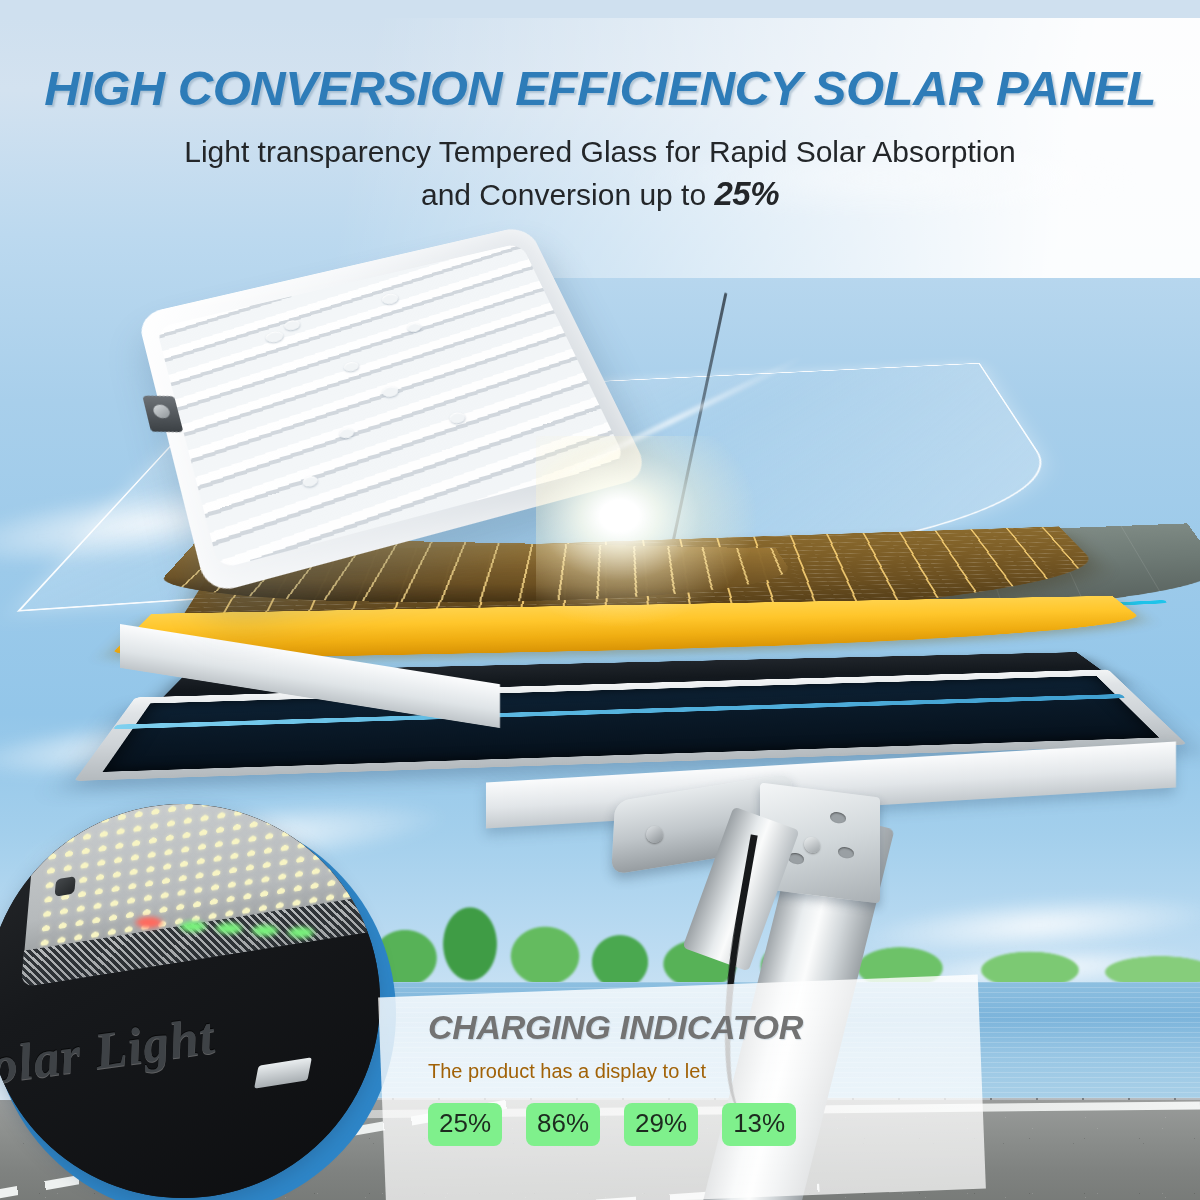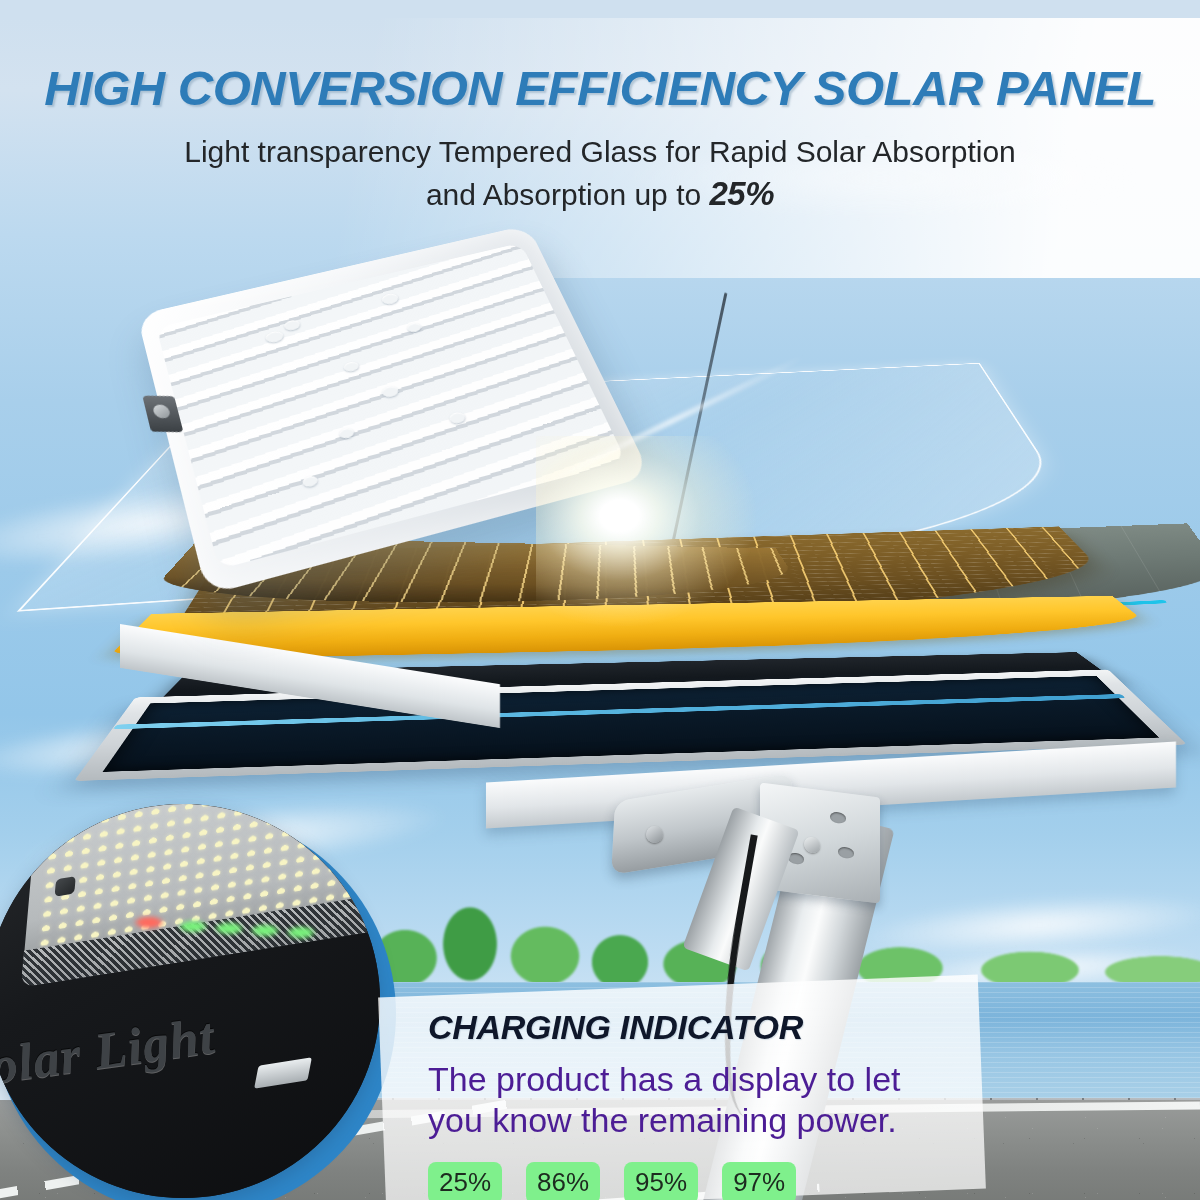--- a/index.html
+++ b/index.html
@@ -356,24 +356,24 @@
   .charge-card {
     position:absolute; left:382px; top:968px; width:600px; height:214px; z-index:34;
   }
   .charge-plate {
     position:absolute; inset:0;
     background:linear-gradient(180deg, rgba(255,255,255,.82), rgba(255,255,255,.72));
     transform:rotate(-2.2deg);
   }
   .charge-content { position:absolute; left:46px; top:22px; right:20px; }
   .charge-title {
-    font-size:34px; font-weight:bold; font-style:italic; color:#0f172a;
+    font-size:34px; font-weight:bold; font-style:italic; color:#737373;
     letter-spacing:-.3px; text-shadow:1px 1px 1px rgba(140,165,185,.35);
   }
-  .charge-desc { font-size:34px; color:#4c1d95; line-height:1.22; margin-top:12px; }
+  .charge-desc { font-size:20px; color:#a16207; line-height:1.22; margin-top:12px; }
   .badges { display:flex; gap:24px; margin-top:20px; }
   .badge {
     background:#7ff08c; border-radius:8px; padding:4px 11px 6px;
     font-size:26px; color:#1d2a1f; line-height:1.25;
   }
 </style>
 </head>
 <body>
 
 <div id="stage">
@@ -395,21 +395,21 @@
     <div class="road-line-solid"></div>
     <div class="road-dash"></div>
     <div class="road-dash2"></div>
   </div>
 
   <div class="header">
     <div class="title">HIGH CONVERSION EFFICIENCY SOLAR PANEL</div>
     <div class="subtitle">
       <div>Light transparency Tempered Glass for Rapid Solar Absorption</div>
       <div>
-        <span>and Absorption up to </span><span class="emph">25%</span>
+        <span>and Conversion up to </span><span class="emph">25%</span>
       </div>
     </div>
   </div>
 
   <div class="panel-wrap">
 
     <div class="glass"></div>
     <div class="glass-edge"></div>
 
     <div class="backsheet"></div>
@@ -476,24 +476,23 @@
     <div class="lamp-script">Solar Light</div>
     <div class="lamp-lip"></div>
   </div>
 
   <div class="charge-card">
     <div class="charge-plate"></div>
     <div class="charge-content">
       <div class="charge-title">CHARGING INDICATOR</div>
       <div class="charge-desc">
         <div>The product has a display to let</div>
-        <div>you know the remaining power.</div>
       </div>
       <div class="badges">
         <span class="badge">25%</span>
         <span class="badge">86%</span>
-        <span class="badge">95%</span>
-        <span class="badge">97%</span>
+        <span class="badge">29%</span>
+        <span class="badge">13%</span>
       </div>
     </div>
   </div>
 
 </div>
 
 </body></html>

